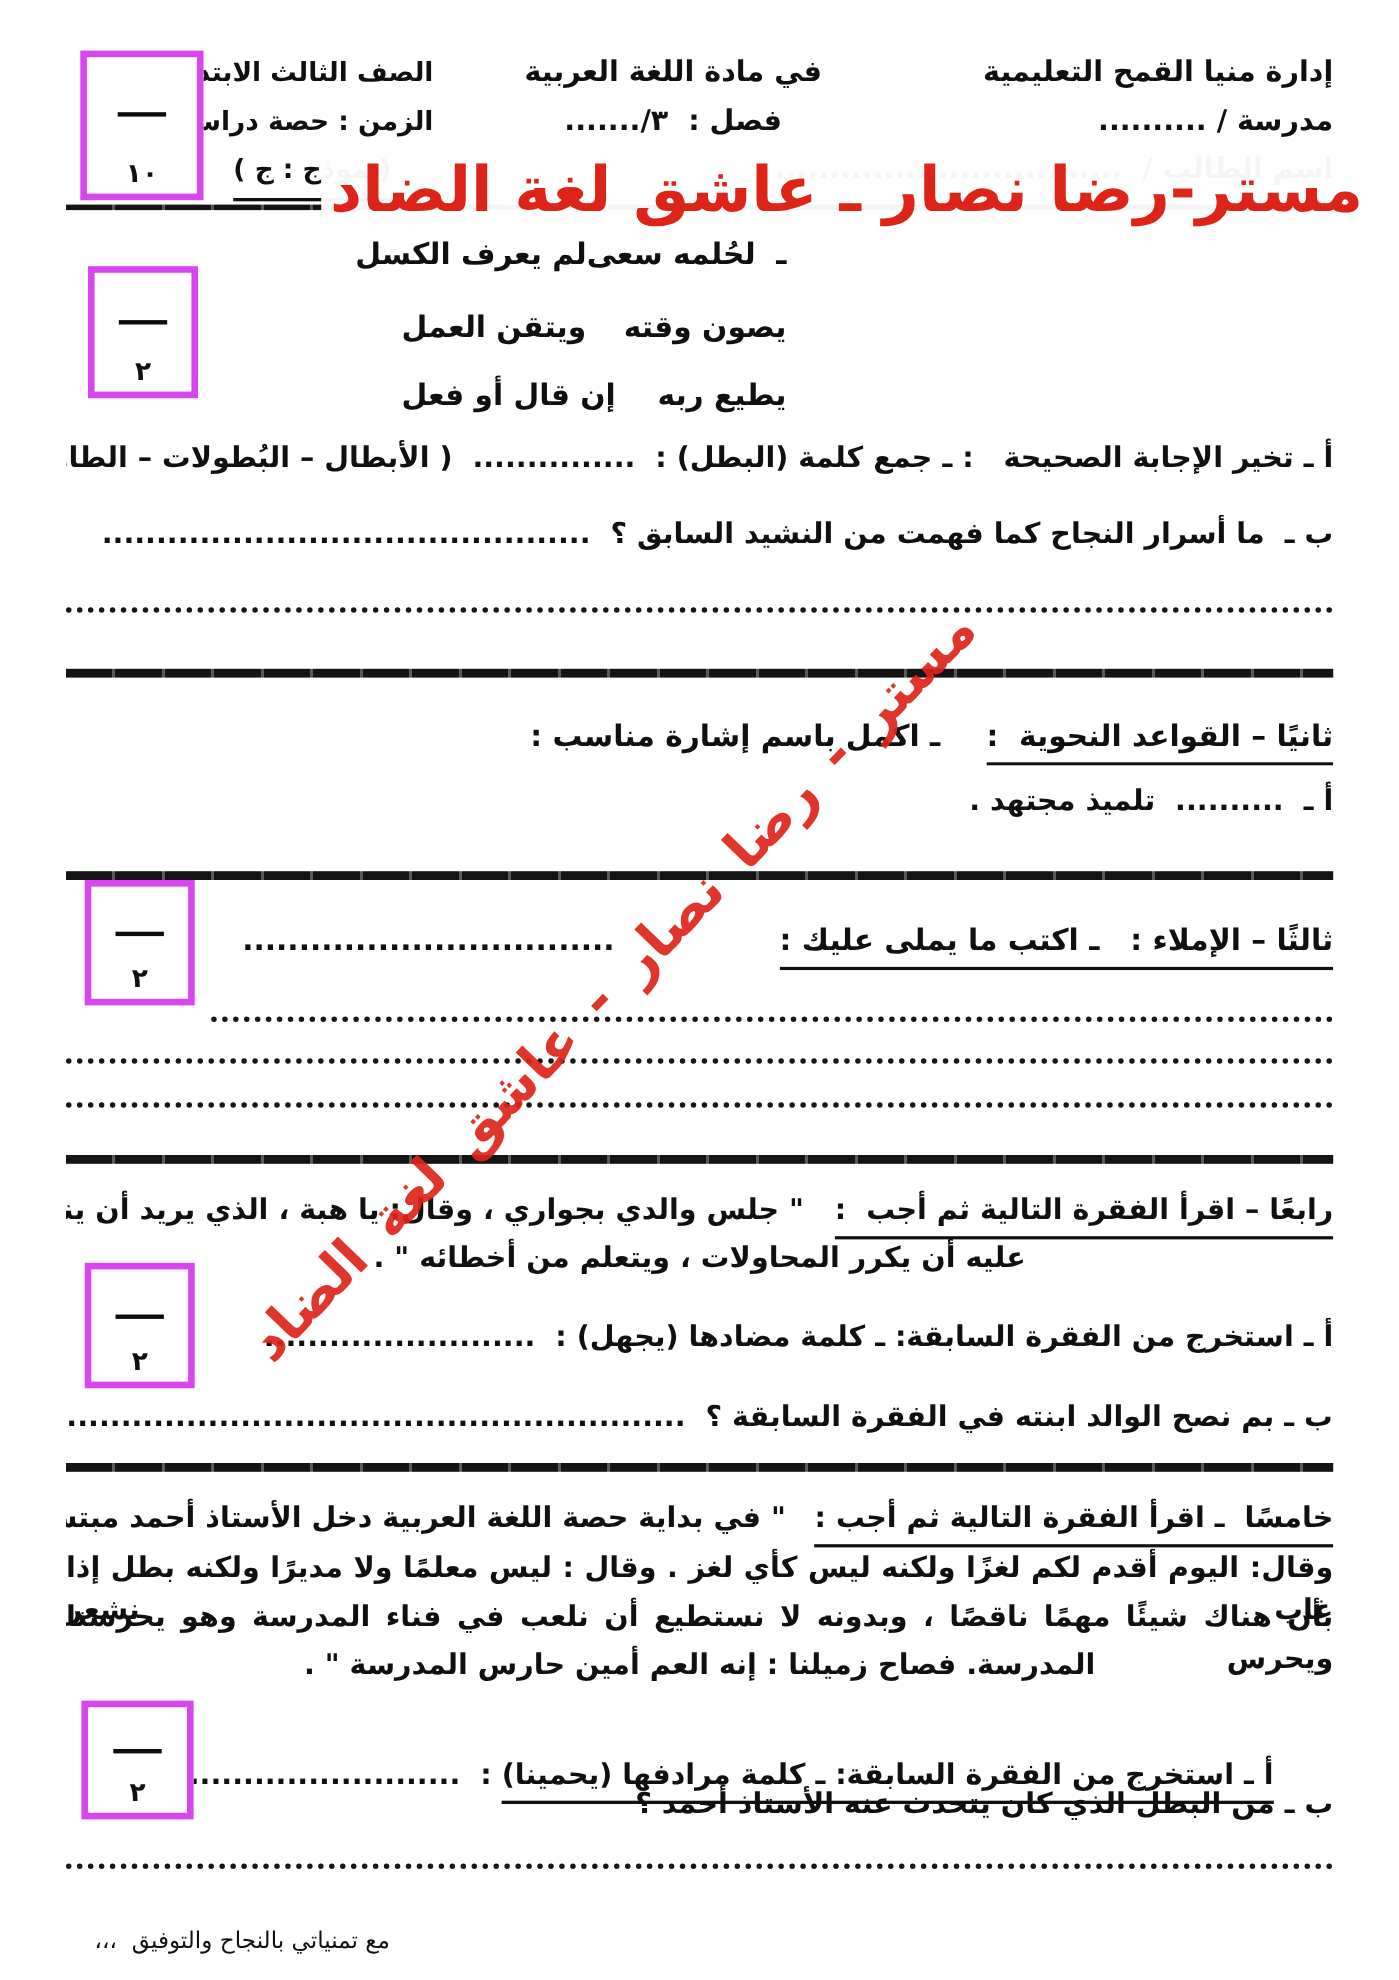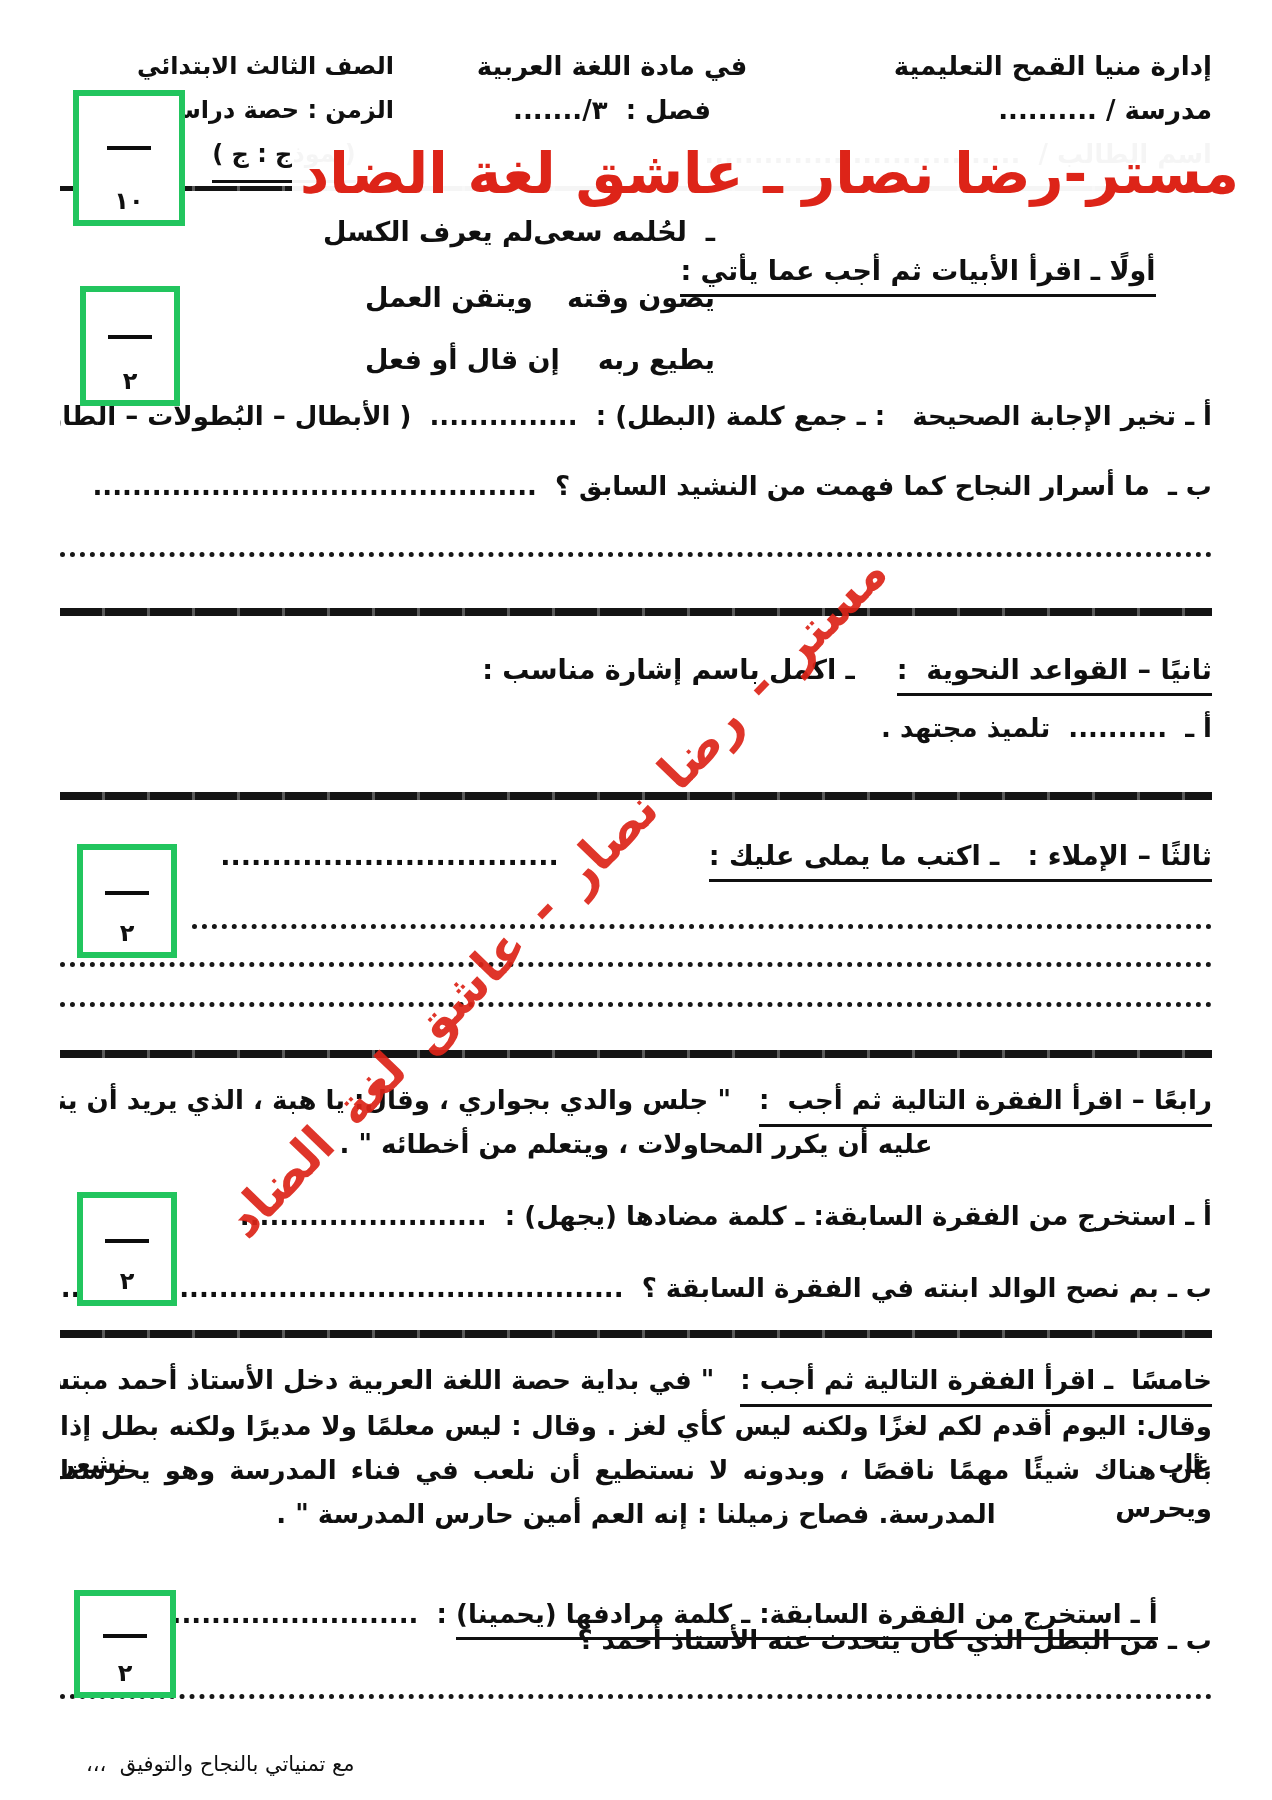--- a/index.html
+++ b/index.html
@@ -19,21 +19,21 @@
   .cent{text-align:center;}
   .just{text-align:justify;text-align-last:justify;}
   .divider{position:absolute;left:0;right:0;height:8px;
     background:repeating-linear-gradient(90deg,#141414 0 42px,#5a5a5a 42px 45px);}
   .divider.thin{height:5px;}
   .dotline{position:absolute;height:6px;border-bottom:5px dotted #161616;}
   
   .hcol{position:absolute;top:44px;}
   .hcol div{height:44px;line-height:44px;white-space:pre;overflow:visible;}
   
-  .sbox{position:absolute;border:6px solid #22c55e;background:#ffffff;z-index:2;box-sizing:border-box;margin-top:44px;}
+  .sbox{position:absolute;border:6px solid #d946ef;background:#ffffff;z-index:2;box-sizing:border-box;}
   .sbox .ln{position:absolute;top:40%;left:50%;transform:translateX(-50%);width:44px;border-top:4px solid #0d0d0d;}
   .sbox .num{position:absolute;bottom:5px;left:0;right:0;text-align:center;font-size:24px;}
   
   .poem-row{position:absolute;right:497px;width:350px;display:flex;justify-content:space-between;direction:rtl;font-size:27px;white-space:pre;}
   
   .wm-top{
     position:absolute;left:292px;top:138px;z-index:6;font-size:57px;white-space:pre;
     background:rgba(255,255,255,0.96);padding:2px 8px 8px 8px;direction:rtl;
   }
   .wm-diag{
@@ -84,23 +84,20 @@
       <div>فصل :  ٣/.......</div>
     </div>
     <div class="hcol" style="right:818px;width:220px;text-align:center;font-size:24px;">
       <div>الصف الثالث الابتدائي</div>
       <div>الزمن : حصة دراسية</div>
       <div><span class="u" style="border-bottom-width:3px;">(نموذج : ج )</span></div>
     </div>
 
     <div class="divider thin" style="top:186px;"></div>
 
-    <div class="tline" style="top:212px;font-size:27px;">
-      <span class="u">أولًا ـ اقرأ الأبيات ثم أجب عما يأتي :</span>
-    </div>
     <div class="poem-row" style="top:216px;">
       <span>ـ  لحُلمه سعى</span>
       <span>لم يعرف الكسل</span>
     </div>
     <div class="poem-row" style="top:282px;">
       <span>يصون وقته</span>
       <span>ويتقن العمل</span>
     </div>
     <div class="poem-row" style="top:344px;">
       <span>يطيع ربه</span>

